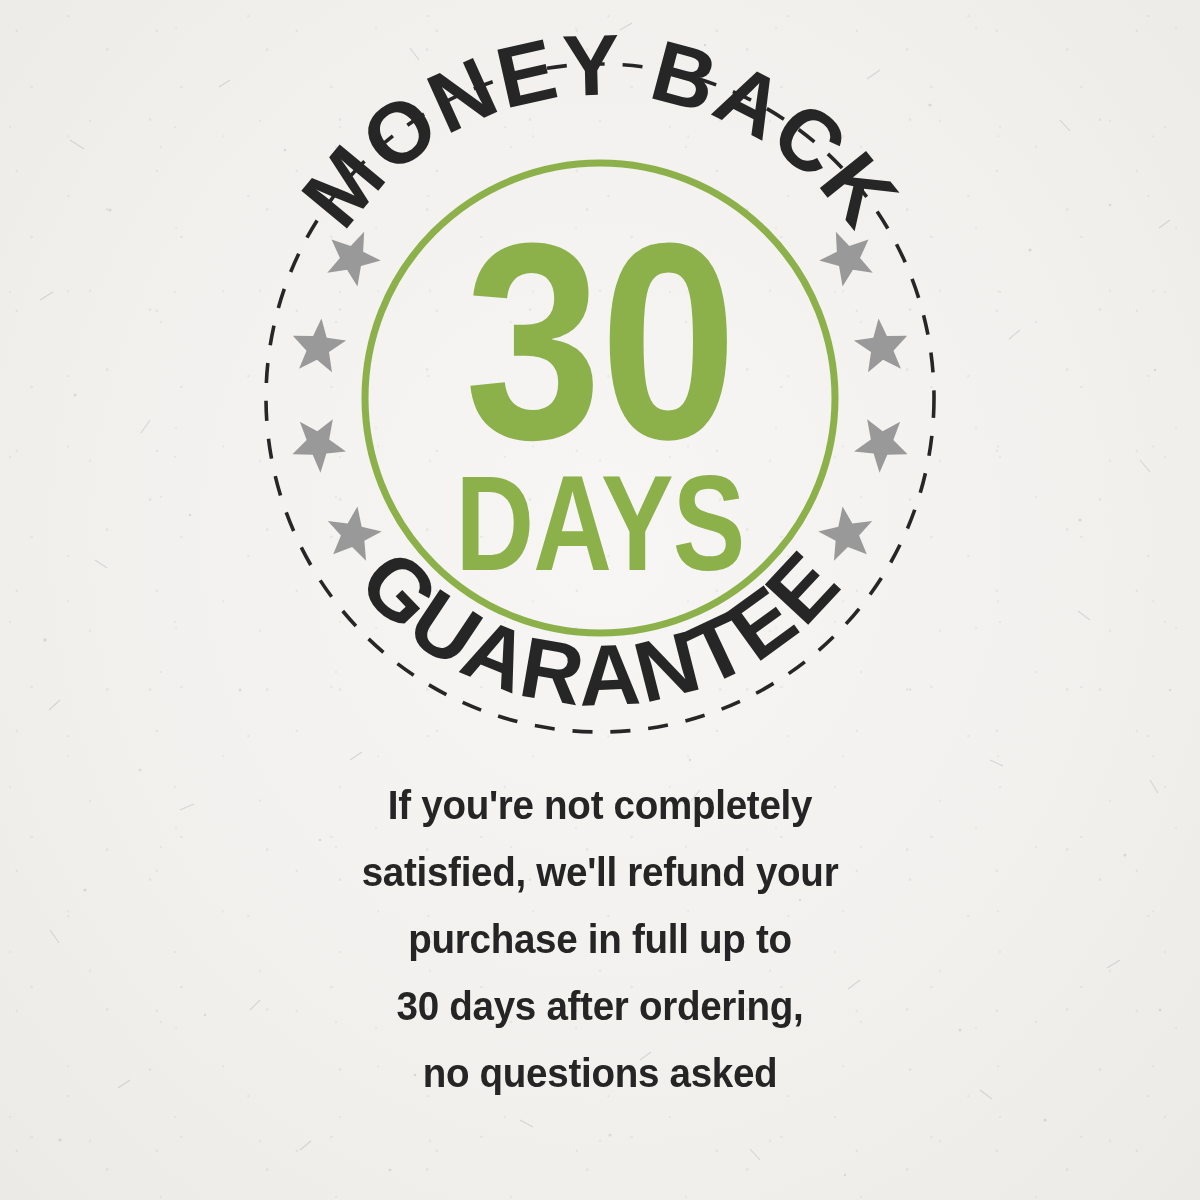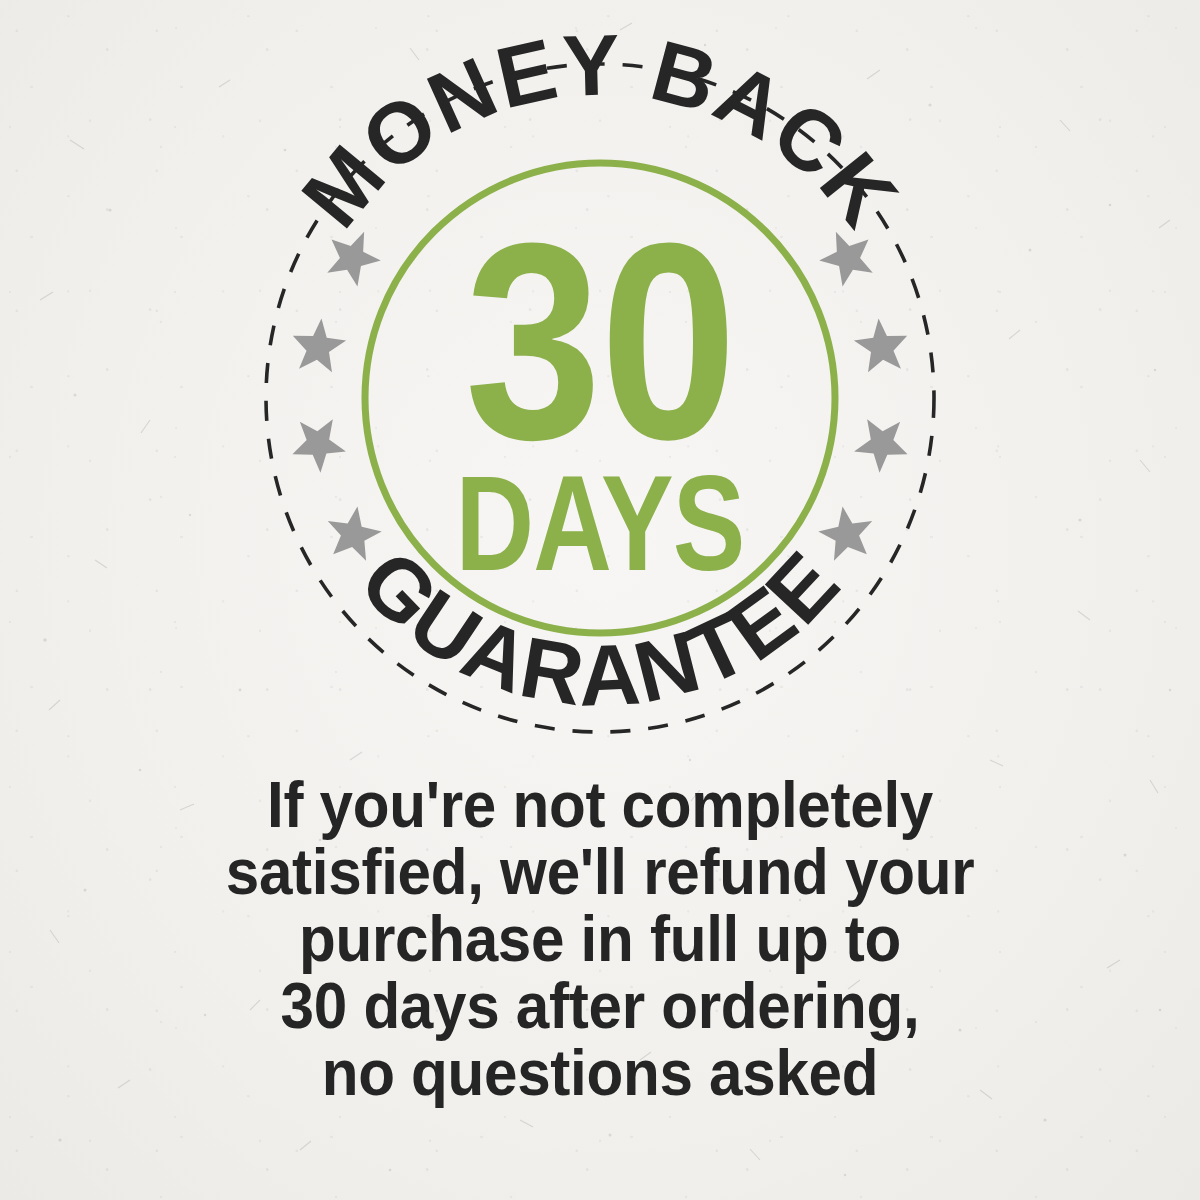--- a/index.html
+++ b/index.html
@@ -61,21 +61,21 @@
   #badge svg { display: block; }
 
   
   #promise {
     position: absolute;
     left: 0;
     top: 772px;
     width: 1200px;
     text-align: center;
     color: #252525;
-    font-size: 64px;
+    font-size: 41px;
     line-height: 67px;
     font-weight: 700;
     letter-spacing: -0.3px;
     font-family: "Liberation Sans", sans-serif;
   }
   #promise .pline {
     display: block;
     white-space: nowrap;
     transform: scaleX(.94);
   }

